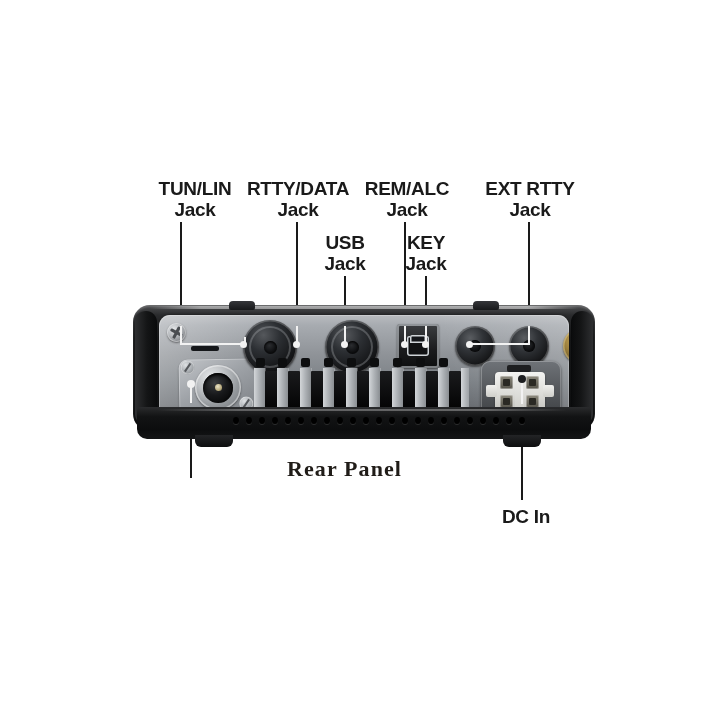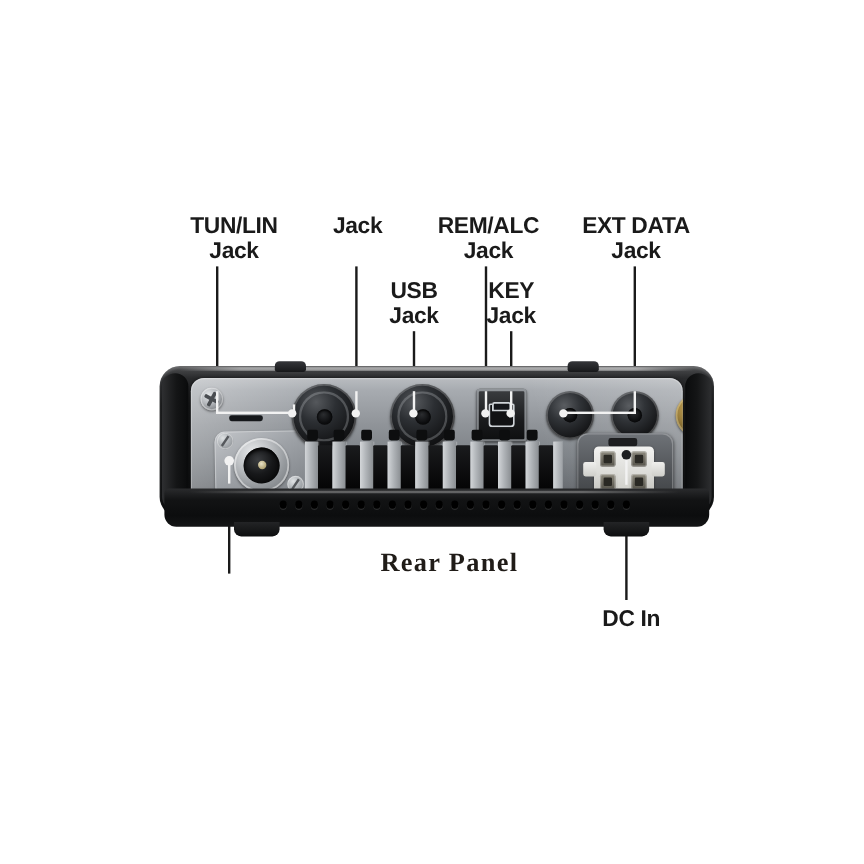--- a/index.html
+++ b/index.html
@@ -348,49 +348,50 @@
 <body>
 
 <div id="stage">
 
   <div class="callout" style="left:139px; top:178px; width:112px;">
     <span>TUN/LIN</span>
     <span class="l2">Jack</span>
   </div>
 
   <div class="callout" style="left:239px; top:178px; width:118px;">
+    <span>RTTY/DATA</span>
     <span class="l2">Jack</span>
   </div>
 
   <div class="callout" style="left:355px; top:178px; width:104px;">
     <span>REM/ALC</span>
     <span class="l2">Jack</span>
   </div>
 
   <div class="callout" style="left:477px; top:178px; width:106px;">
-    <span>EXT DATA</span>
+    <span>EXT RTTY</span>
     <span class="l2">Jack</span>
   </div>
 
   <div class="callout" style="left:316px; top:232px; width:58px;">
     <span>USB</span>
     <span class="l2">Jack</span>
   </div>
 
   <div class="callout" style="left:398px; top:232px; width:56px;">
     <span>KEY</span>
     <span class="l2">Jack</span>
   </div>
 
 
   <div class="callout" style="left:498px; top:506px; width:56px;">
     <span>DC In</span>
   </div>
 
-  <div class="rear-panel-title" style="left:317px; top:456px;">Rear Panel</div>
+  <div class="rear-panel-title" style="left:287px; top:456px;">Rear Panel</div>
 
   <div class="leader v" style="left:180px; top:222px; height:104px;"></div>
 
   <div class="leader v" style="left:296px; top:222px; height:104px;"></div>
 
   <div class="leader v" style="left:404px; top:222px; height:104px;"></div>
 
   <div class="leader v" style="left:528px; top:222px; height:104px;"></div>
 
   <div class="leader v" style="left:344px; top:276px; height:50px;"></div>

